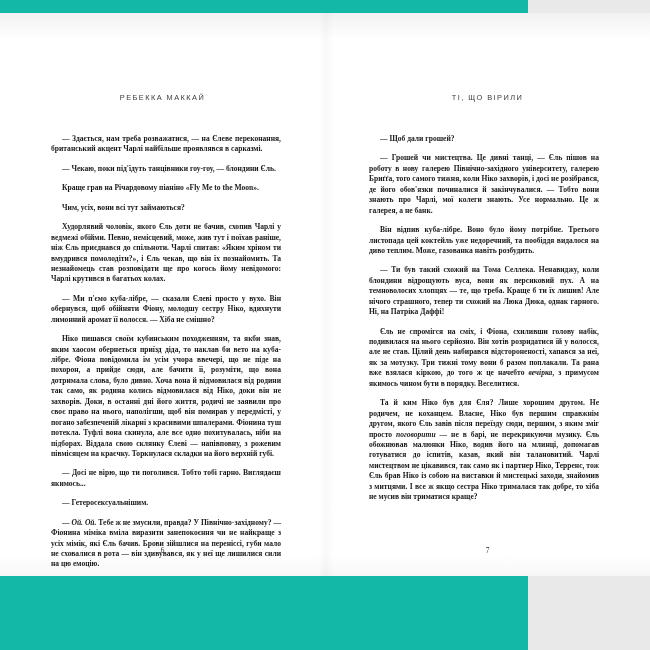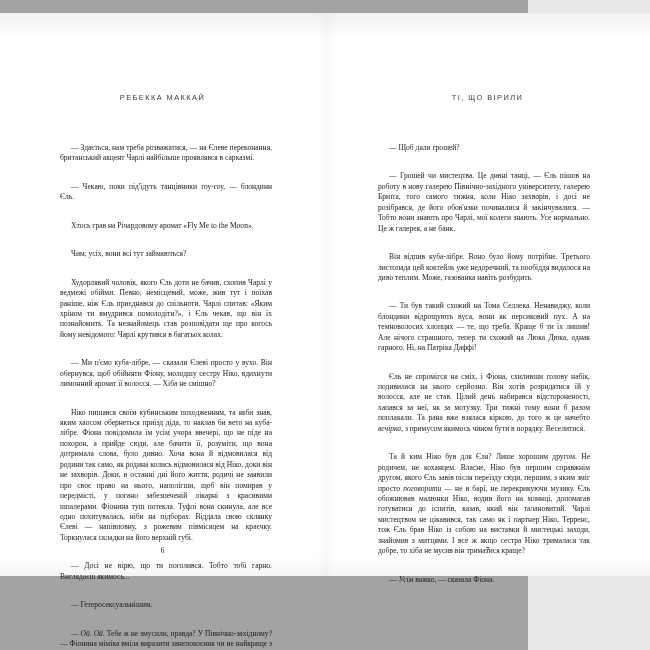--- a/index.html
+++ b/index.html
@@ -13,21 +13,21 @@
     font-family: "Liberation Serif", serif;
     overflow: hidden;
   }
 
   .spread {
     position: absolute;
     left: 0;
     top: 0;
     width: 528px;
     height: 650px;
-    background: #a3a3a3;
+    background: #14b8a6;
   }
 
   
   .paper {
     position: absolute;
     left: 0;
     top: 13px;
     width: 650px;
     height: 563px;
     background: #ffffff;
@@ -96,22 +96,23 @@
     line-height: 10.43px;
     color: #191919;
     text-align: justify;
     text-justify: inter-word;
     hyphens: manual;
   }
   .page-left .textblock  { left: 42px; width: 248px; }
   .page-right .textblock { left: 35px; width: 248px; }
 
   .textblock p {
-    margin: 18px;
+    margin: 9px;
     text-indent: 11px;
+    font-weight: bold;
   }
   
   .textblock p.dash { text-indent: 11px; }
 
   em { font-style: italic; }
 
   .folio {
     position: absolute;
     top: 533px;
     width: 100%;
@@ -130,21 +131,21 @@
   <div class="paper"></div>
   <div class="paper-top-shade"></div>
   <div class="paper-bottom-shade"></div>
 
   <div class="page page-left">
     <div class="running-head">Ребекка Маккай</div>
 
     <div class="textblock">
       <p class="dash">— Здається, нам треба розважатися, — на Єлеве переконання, британський акцент Чарлі найбільше проявлявся в сарказмі.</p>
       <p class="dash">— Чекаю, поки під'їдуть танцівники гоу-гоу, — блондини Єль.</p>
-      <p>Хтось грав на Річардовому аромат «Fly Me to the Moon».</p>
+      <p>Краще грав на Річардовому піаніно «Fly Me to the Moon».</p>
       <p>Чим, усіх, вони всі тут займаються?</p>
       <p>Худорлявий чоловік, якого Єль доти не бачив, схопив Чарлі у ведмежі обійми. Певно, немісцевий, може, жив тут і поїхав раніше, ніж Єль приєднався до спільноти. Чарлі спитав: «Яким хріном ти вмудрився помолодіти?», і Єль чекав, що він їх познайомить. Та незнайомець став розповідати ще про когось йому невідомого: Чарлі крутився в багатьох колах.</p>
       <p class="dash">— Ми п'ємо куба-лібре, — сказали Єлеві просто у вухо. Він обернувся, щоб обійняти Фіону, молодшу сестру Ніко, вдихнути лимонний аромат її волосся. — Хіба не смішно?</p>
       <p>Ніко пишався своїм кубинським походженням, та якби знав, яким хаосом обернеться приїзд діда, то наклав би вето на куба-лібре. Фіона повідомила їм усім учора ввечері, що не піде на похорон, а прийде сюди, але бачити її, розуміти, що вона дотримала слова, було дивно. Хоча вона й відмовилася від родини так само, як родина колись відмовилася від Ніко, доки він не захворів. Доки, в останні дні його життя, родичі не заявили про своє право на нього, наполігши, щоб він помирав у передмісті, у погано забезпеченій лікарні з красивими шпалерами. Фіонина туш потекла. Туфлі вона скинула, але все одно похитувалась, ніби на підборах. Віддала свою склянку Єлеві — напівповну, з рожевим півмісяцем на краєчку. Торкнулася складки на його верхній губі.</p>
       <p class="dash">— Досі не вірю, що ти поголився. Тобто тобі гарно. Виглядаєш якимось...</p>
       <p class="dash">— Гетеросексуальнішим.</p>
       <p class="dash">— <em>Ой. Ой.</em> Тебе ж не змусили, правда? У Північно-західному? — Фіонина міміка вміла виразити занепокоєння чи не найкраще з усіх мімік, які Єль бачив. Брови зійшлися на переніссі, губи мало не сховалися в рота — він здивувався, як у неї ще лишилися сили на цю емоцію.</p>
     </div>
 
     <div class="folio">6</div>
@@ -153,20 +154,19 @@
   <div class="page page-right">
     <div class="running-head">Ті, що вірили</div>
 
     <div class="textblock">
       <p class="dash">— Щоб дали грошей?</p>
       <p class="dash">— Грошей чи мистецтва. Це дивні танці, — Єль пішов на роботу в нову галерею Північно-західного університету, галерею Бриґґа, того самого тижня, коли Ніко захворів, і досі не розібрався, де його обов'язки починалися й закінчувалися. — Тобто вони знають про Чарлі, мої колеги знають. Усе нормально. Це ж галерея, а не банк.</p>
       <p>Він відпив куба-лібре. Воно було йому потрібне. Третього листопада цей коктейль уже недоречний, та пообіддя видалося на диво теплим. Може, газованка навіть розбудить.</p>
       <p class="dash">— Ти був такий схожий на Тома Селлека. Ненавиджу, коли блондини відрощують вуса, вони як персиковий пух. А на темноволосих хлопцях — те, що треба. Краще б ти їх лишив! Але нічого страшного, тепер ти схожий на Люка Дюка, однак гарного. Ні, на Патріка Даффі!</p>
       <p>Єль не спромігся на сміх, і Фіона, схиливши голову набік, подивилася на нього серйозно. Він хотів розридатися їй у волосся, але не став. Цілий день набирався відстороненості, хапався за неї, як за мотузку. Три тижні тому вони б разом поплакали. Та рана вже взялася кіркою, до того ж це начебто <em>вечірка</em>, з примусом якимось чином бути в порядку. Веселитися.</p>
       <p>Та й ким Ніко був для Єля? Лише хорошим другом. Не родичем, не коханцем. Власне, Ніко був першим справжнім другом, якого Єль завів після переїзду сюди, першим, з яким зміг просто <em>поговорити</em> — не в барі, не перекрикуючи музику. Єль обожнював малюнки Ніко, водив його на млинці, допомагав готуватися до іспитів, казав, який він талановитий. Чарлі мистецтвом не цікавився, так само як і партнер Ніко, Терренс, тож Єль брав Ніко із собою на виставки й мистецькі заходи, знайомив з митцями. І все ж якщо сестра Ніко трималася так добре, то хіба не мусив він триматися краще?</p>
-      <p class="dash">— <em>Усім</em> важко, — сказала Фіона.</p>
     </div>
 
     <div class="folio">7</div>
   </div>
 
   <div class="gutter"></div>
 </div>
 
 </body></html>

